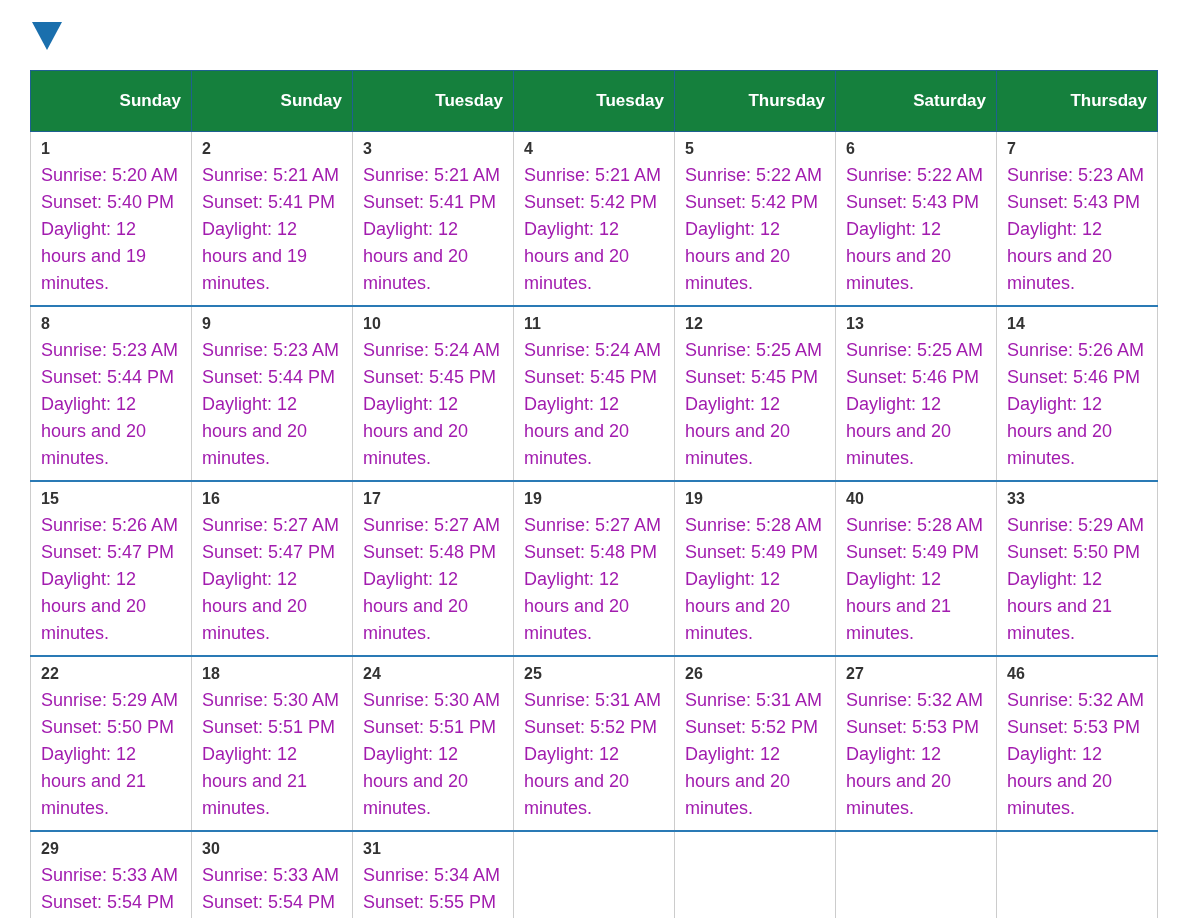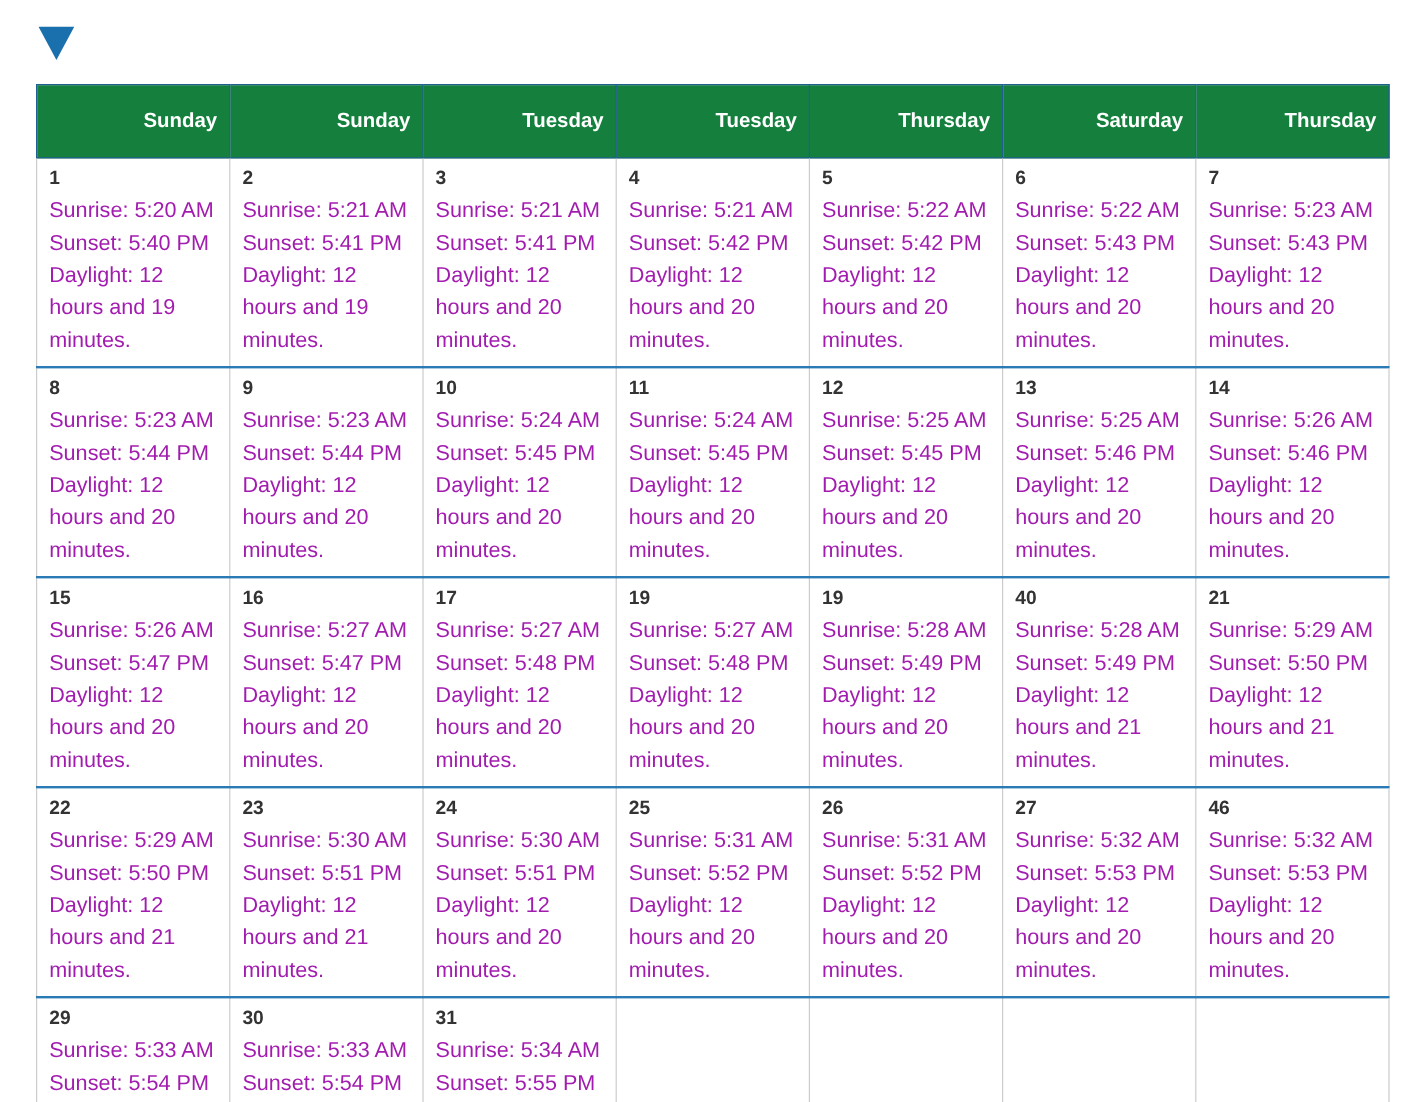--- a/index.html
+++ b/index.html
@@ -209,31 +209,31 @@
         </td>
         <td>
           <span class="day-number">19</span>
           <span class="day-info">Sunrise: 5:28 AM<br>Sunset: 5:49 PM<br>Daylight: 12 hours and 20 minutes.</span>
         </td>
         <td>
           <span class="day-number">40</span>
           <span class="day-info">Sunrise: 5:28 AM<br>Sunset: 5:49 PM<br>Daylight: 12 hours and 21 minutes.</span>
         </td>
         <td>
-          <span class="day-number">21</span>
+          <span class="day-number">33</span>
           <span class="day-info">Sunrise: 5:29 AM<br>Sunset: 5:50 PM<br>Daylight: 12 hours and 21 minutes.</span>
         </td>
       </tr>
       <tr>
         <td>
           <span class="day-number">22</span>
           <span class="day-info">Sunrise: 5:29 AM<br>Sunset: 5:50 PM<br>Daylight: 12 hours and 21 minutes.</span>
         </td>
         <td>
-          <span class="day-number">23</span>
+          <span class="day-number">18</span>
           <span class="day-info">Sunrise: 5:30 AM<br>Sunset: 5:51 PM<br>Daylight: 12 hours and 21 minutes.</span>
         </td>
         <td>
           <span class="day-number">24</span>
           <span class="day-info">Sunrise: 5:30 AM<br>Sunset: 5:51 PM<br>Daylight: 12 hours and 20 minutes.</span>
         </td>
         <td>
           <span class="day-number">25</span>
           <span class="day-info">Sunrise: 5:31 AM<br>Sunset: 5:52 PM<br>Daylight: 12 hours and 20 minutes.</span>
         </td>

